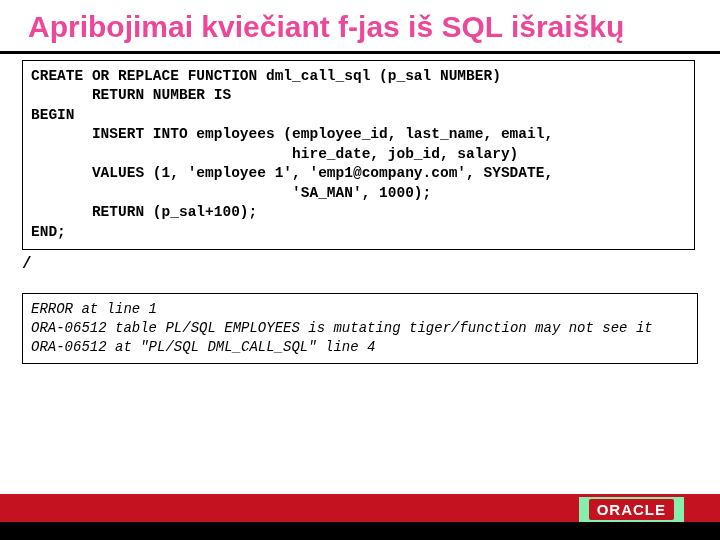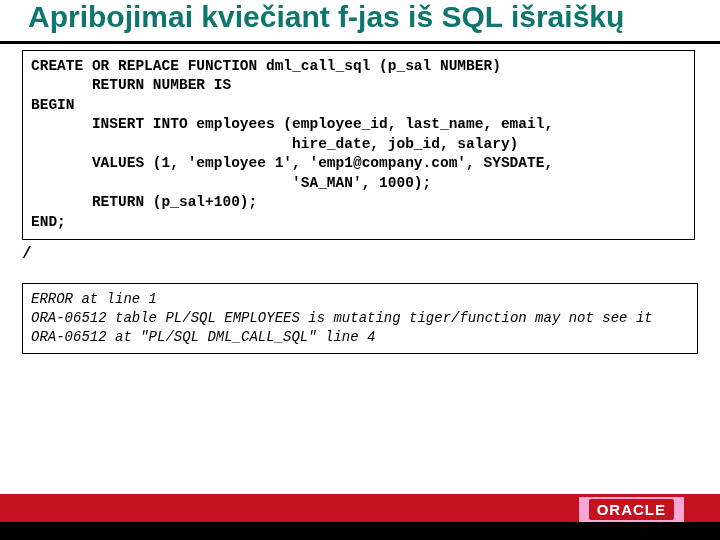--- a/index.html
+++ b/index.html
@@ -1,27 +1,27 @@
 <!DOCTYPE html>
 <html><head>
 <meta charset="utf-8">
 <style>
   * { margin: 0; padding: 0; box-sizing: border-box; }
   body { width: 720px; height: 540px; background: #fff; font-family: Arial, Helvetica, sans-serif; overflow: hidden; }
   .slide { width: 100%; height: 100%; position: relative; }
-  .title { font-size: 30px; font-weight: bold; color: #0f766e; padding: 0 28px 6px 28px; line-height: 1.15; }
+  .title { font-size: 30px; font-weight: bold; color: #ec4899; padding: 10px 28px 6px 28px; line-height: 1.15; }
   .underline { height: 3px; background: #000; margin: 0 0 6px 0; width: 100%; }
   .codebox { border: 1.5px solid #000; margin: 4px 25px 6px 22px; padding: 6px 8px; font-family: "Courier New", Courier, monospace; font-size: 14.5px; line-height: 1.35; white-space: pre; font-weight: bold; }
   .codebox2 { border: 1.5px solid #000; margin: 20px 22px 0 22px; padding: 6px 8px; font-family: "Courier New", Courier, monospace; font-size: 14px; line-height: 1.35; white-space: pre; font-style: italic; font-weight: normal; }
   .slash { font-family: "Courier New", Courier, monospace; font-size: 16px; font-weight: bold; margin-left: 22px; line-height: 1.1; }
   .italic { font-style: italic; font-weight: normal; }
   .footer { position: absolute; bottom: 0; left: 0; right: 0; }
   .redbar { height: 28px; background: #c41220; }
   .blackbar { height: 18px; background: #000; }
-  .logo { position: absolute; right: 36px; bottom: 18px; background: #f9a8d4; padding: 2px 10px 2px 10px; display: flex; align-items: center; }
+  .logo { position: absolute; right: 36px; bottom: 18px; background: #86efac; padding: 2px 10px 2px 10px; display: flex; align-items: center; }
   .oracle-box { background: #c41220; color: #fff; font-family: Arial, sans-serif; font-weight: bold; font-size: 15px; letter-spacing: 1px; padding: 2px 8px; border-radius: 2px; }
 </style>
 </head>
 <body>
 
 <div class="slide">
 
   <div class="title">Apribojimai kviečiant f-jas iš SQL išraiškų</div>
   <div class="underline"></div>
 

